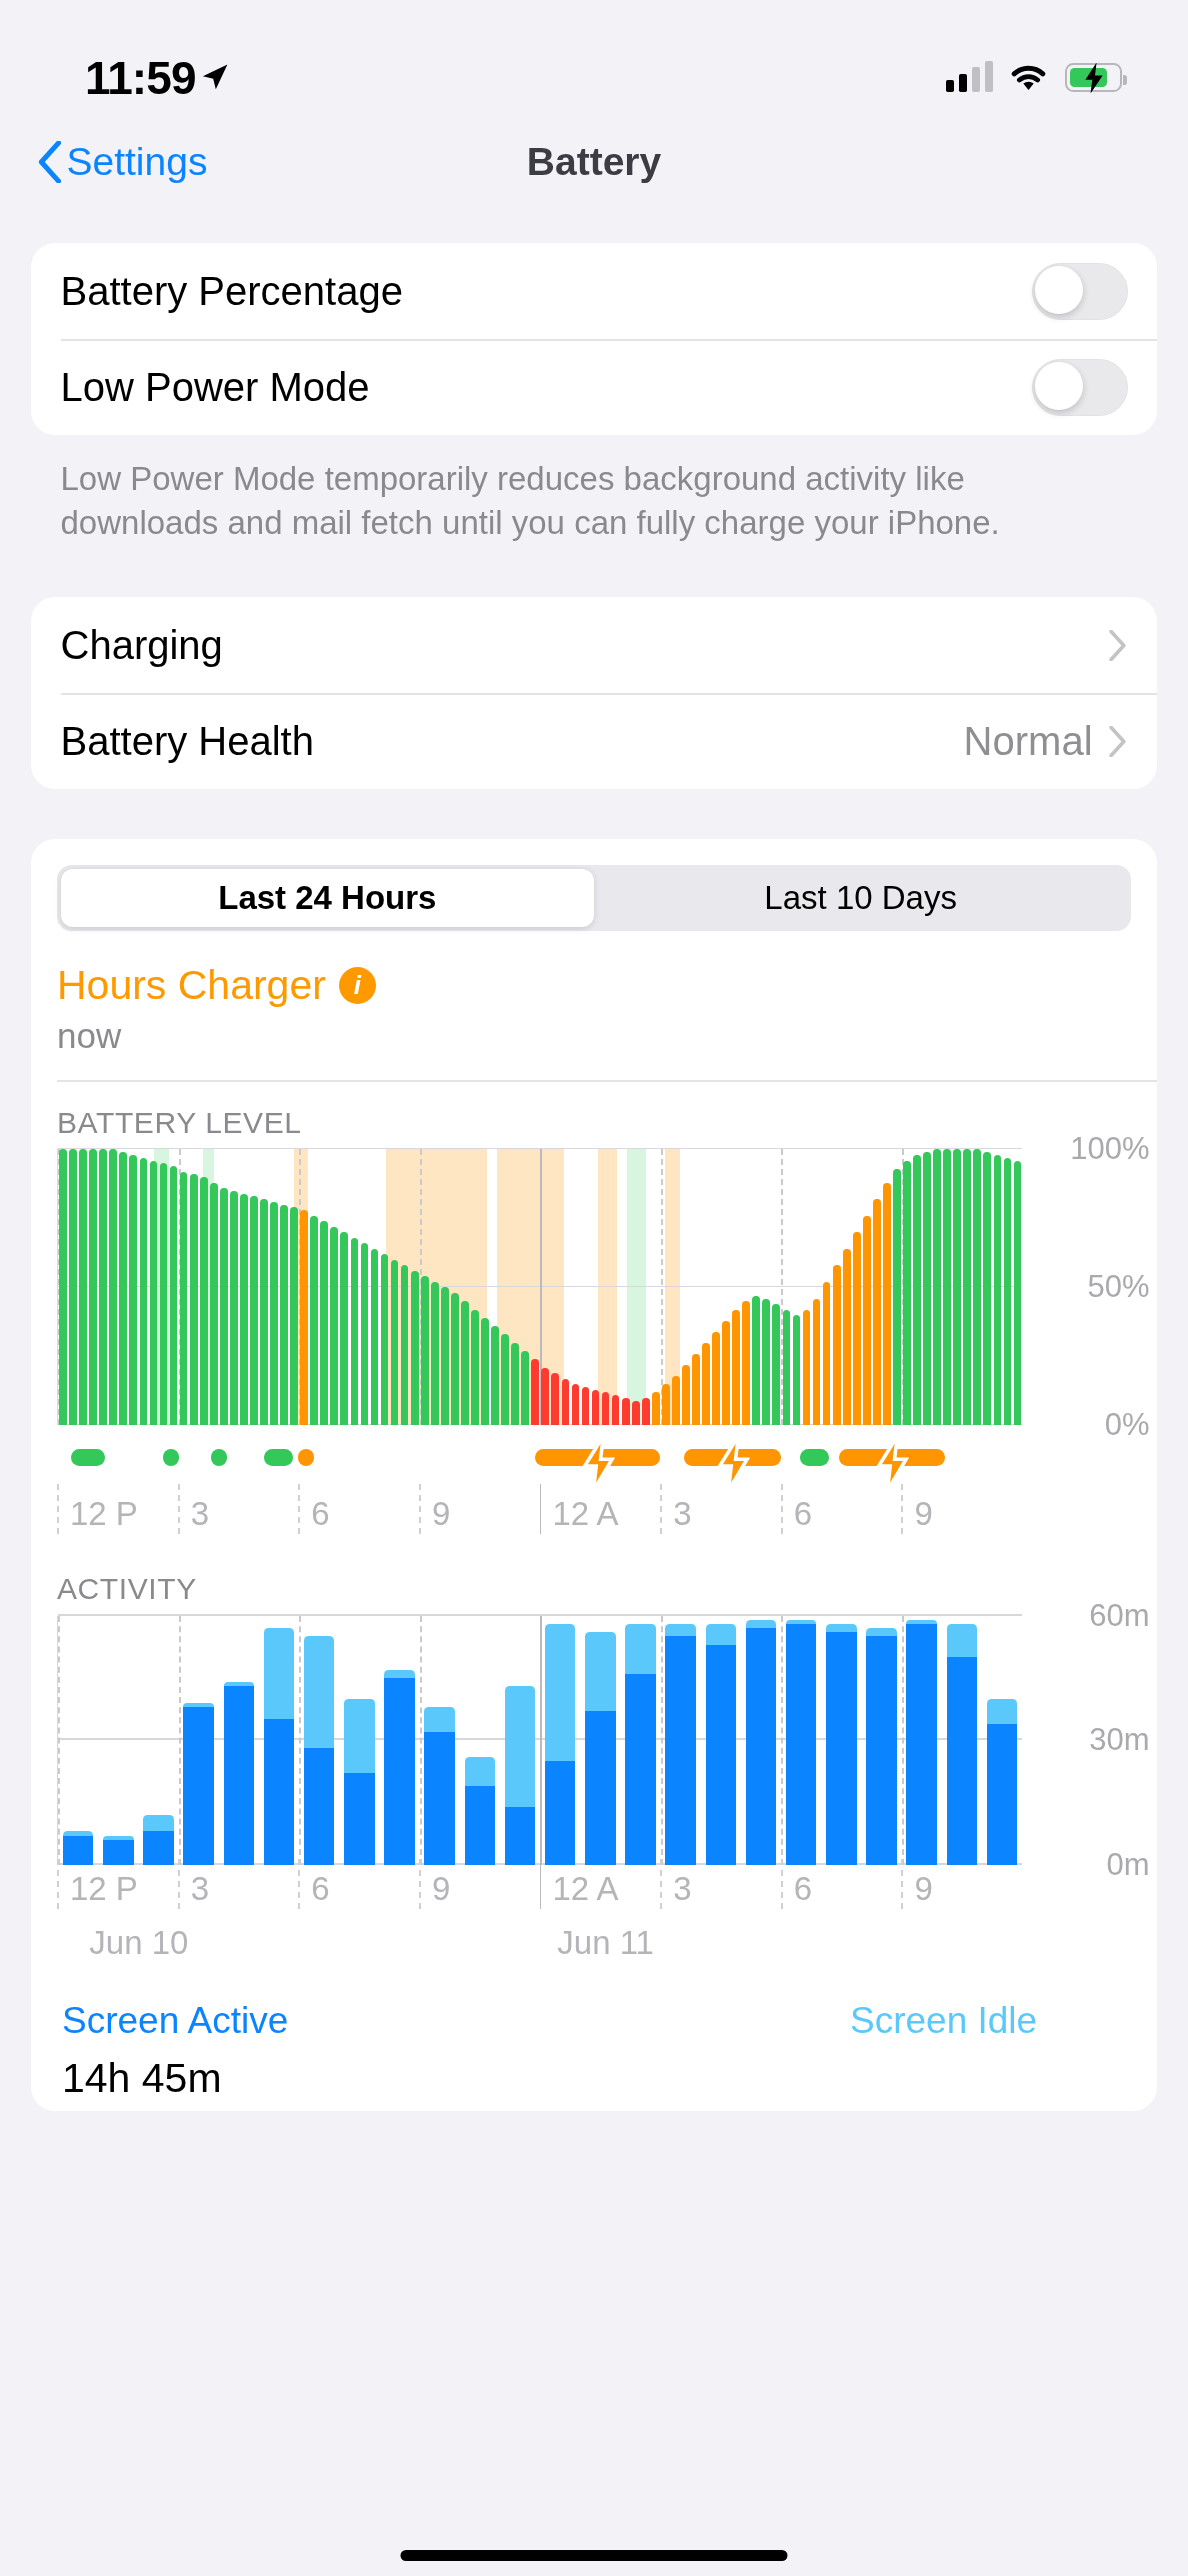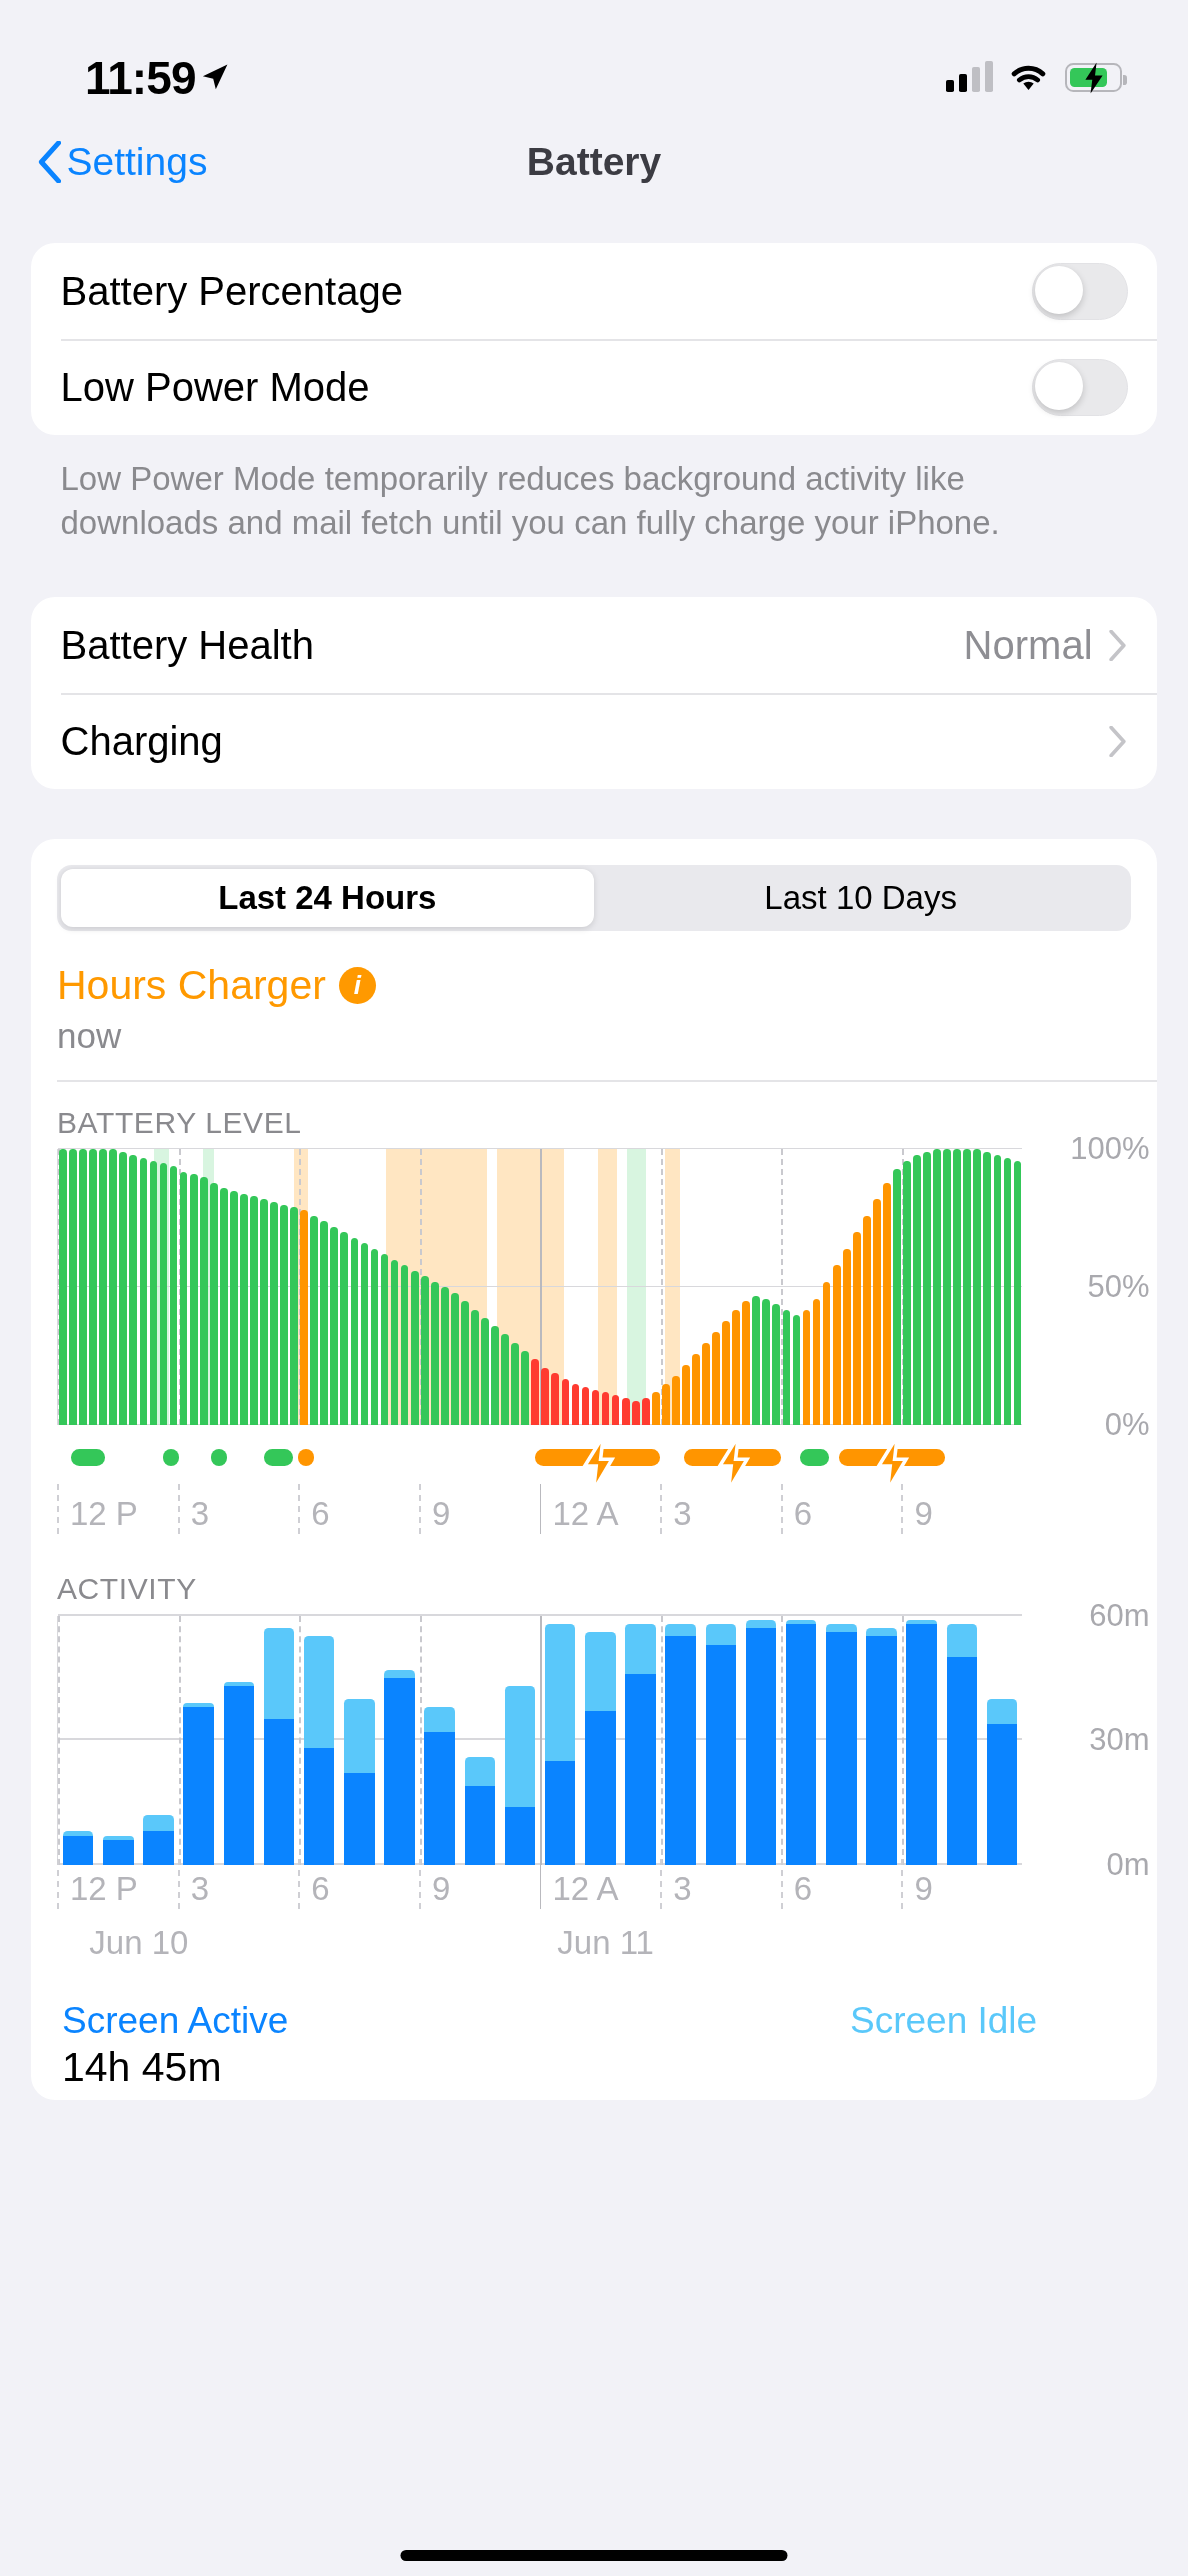--- a/index.html
+++ b/index.html
@@ -169,21 +169,21 @@
   .daylabels span{position:absolute;font-size:33px;color:#b4b4b9;}
 
   
   .legend {
     display:flex; justify-content:space-between;
     padding:24px 31px 0 31px;
   }
   .legend .item { text-align:left; }
   .legend .item.right{ text-align:left; }
   .legend .lbl{font-size:37px;}
-  .legend .val{font-size:41px;color:#000;font-weight:400;margin-top:2px;}
+  .legend .val{font-size:41px;color:#000;font-weight:400;margin-top:13px;}
   .lbl.active{color:#0a84ff;}
   .lbl.idle{color:#5ac8fa;}
 
   .home-indicator{
     position:absolute;bottom:14.7px;left:50%;transform:translateX(-50%);
     width:387px;height:11px;border-radius:5.5px;background:#000;
   }
 </style>
 </head>
 <body>
@@ -239,31 +239,31 @@
       <span class="row-label">Low Power Mode</span>
       <span class="toggle">
           <span class="knob"></span>
         </span>
     </div>
   </div>
   <div class="footnote">Low Power Mode temporarily reduces background activity like downloads and mail fetch until you can fully charge your iPhone.</div>
 
   <div class="card" style="margin-top:53px;">
     <div class="row">
-      <span class="row-label">Battery Health</span>
+      <span class="row-label">Charging</span>
       <span class="row-right">
-        <span class="row-value">Normal</span>
         <svg class="chevron-r" viewBox="0 0 12 22">
           <path d="M1 1 L10 11 L1 21" stroke="#c4c4c8" stroke-width="2.6" fill="none" stroke-linecap="round" stroke-linejoin="round"></path>
         </svg>
       </span>
     </div>
     <div class="row">
-      <span class="row-label">Charging</span>
+      <span class="row-label">Battery Health</span>
       <span class="row-right">
+        <span class="row-value">Normal</span>
         <svg class="chevron-r" viewBox="0 0 12 22">
           <path d="M1 1 L10 11 L1 21" stroke="#c4c4c8" stroke-width="2.6" fill="none" stroke-linecap="round" stroke-linejoin="round"></path>
         </svg>
       </span>
     </div>
   </div>
 
   <div class="card usage-card">
 
     <div class="seg">

